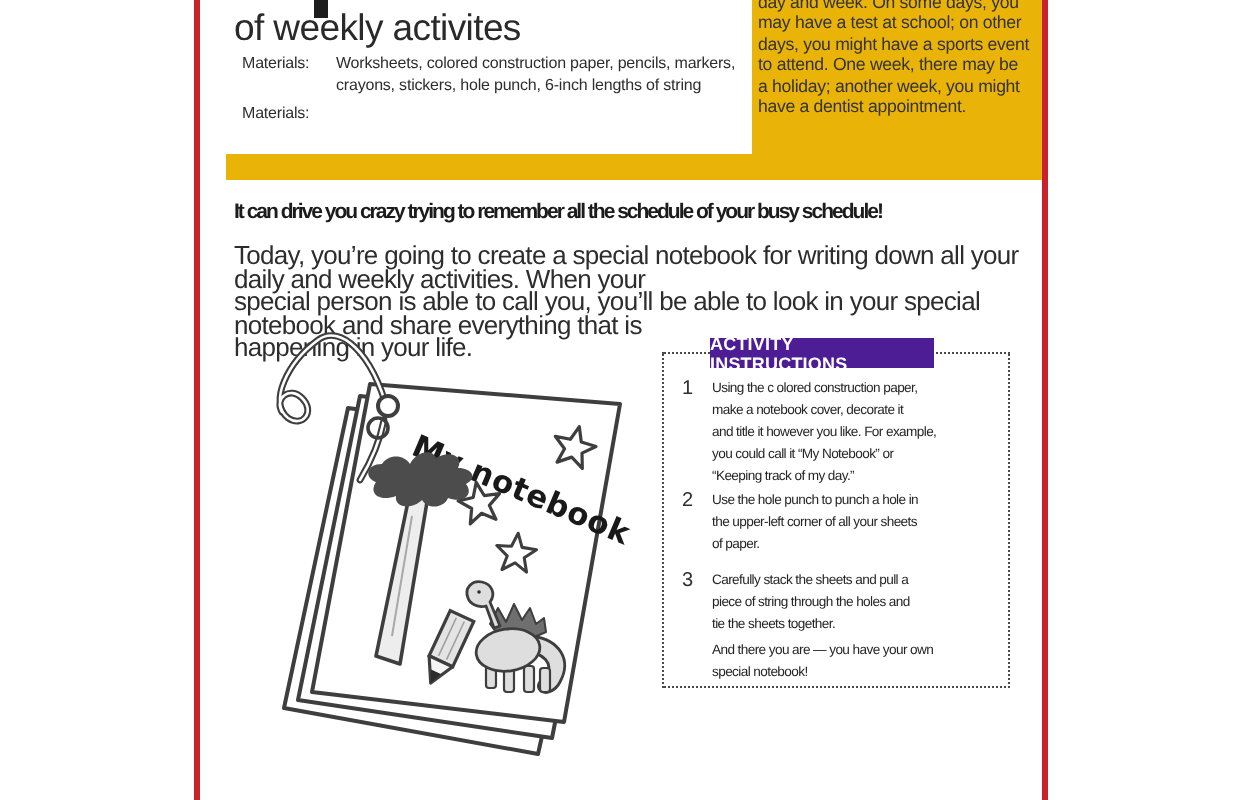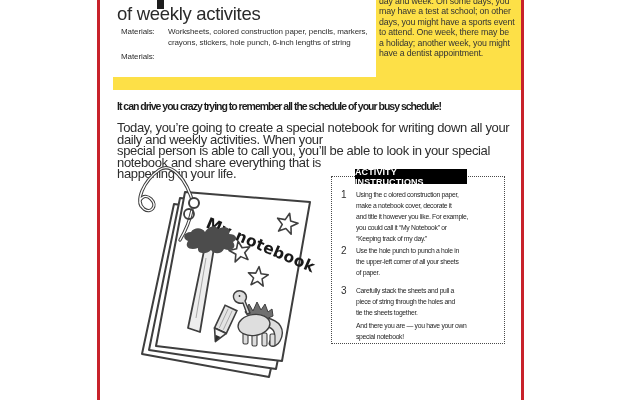--- a/index.html
+++ b/index.html
@@ -7,37 +7,37 @@
     width:622px;height:400px;position:relative;overflow:hidden;
     background:#ffffff;
     font-family:"Liberation Sans", sans-serif;
     color:#262626;
   }
   .red-rule{position:absolute;top:0;width:3px;height:400px;background:#c8222a;}
   #rule-left{left:97px;}
   #rule-right{left:521px;}
 
   
-  .band{position:absolute;left:113px;top:0;width:408px;height:90px;background:#fde047;overflow:hidden;}
+  .band{position:absolute;left:113px;top:0;width:408px;height:90px;background:#eab308;overflow:hidden;}
   .whitebox{position:absolute;left:0;top:0;width:263px;height:77px;background:#ffffff;}
   .title-frag{position:absolute;left:44px;top:0;width:7px;height:9px;background:#1d1d1d;}
   .doc-title{position:absolute;left:4px;top:3px;font-size:18.5px;letter-spacing:-0.3px;color:#2a2a2a;}
   .meta-label{position:absolute;left:8px;font-size:8px;letter-spacing:-0.1px;color:#2e2e2e;}
   .meta-text{position:absolute;left:55px;font-size:8px;letter-spacing:-0.1px;line-height:10.6px;color:#2e2e2e;white-space:pre-line;width:215px;}
   #materials-label,#materials-text{top:27px;}
   #directions-label,#directions-text{top:52px;}
   .side-par{position:absolute;left:266px;top:-4px;width:140px;font-size:8.8px;letter-spacing:-0.15px;line-height:10.4px;color:#333;white-space:pre-line;}
 
   
   .headline{position:absolute;left:117px;top:100px;font-size:10.5px;font-weight:bold;letter-spacing:-1px;white-space:nowrap;color:#1c1c1c;}
   .intro{position:absolute;left:117px;top:122px;width:420px;font-size:13px;letter-spacing:-0.35px;line-height:11.5px;color:#2d2d2d;white-space:pre-line;}
 
   
   .activity-box{position:absolute;left:331px;top:176px;width:174px;height:168px;border:1px dotted #4a4a4a;box-sizing:border-box;}
-  .activity-header{position:absolute;left:23px;top:-8px;width:112px;height:15px;background:#000000;color:#fff;
+  .activity-header{position:absolute;left:23px;top:-8px;width:112px;height:15px;background:#4c1d95;color:#fff;
     font-size:9px;font-weight:bold;letter-spacing:0.1px;display:flex;align-items:center;justify-content:center;}
   .step-num{position:absolute;left:9px;font-size:10px;color:#2f2f2f;}
   .step-text{position:absolute;left:24px;width:144px;font-size:6.8px;letter-spacing:-0.3px;line-height:11px;color:#262626;white-space:pre-line;}
   #step1-num,#step1-text{top:12px;}
   #step2-num,#step2-text{top:68px;}
   #step3-num,#step3-text{top:108px;}
   #closing-text{top:143px;}
 
   
   .illustration{position:absolute;left:110px;top:160px;width:230px;height:240px;}

